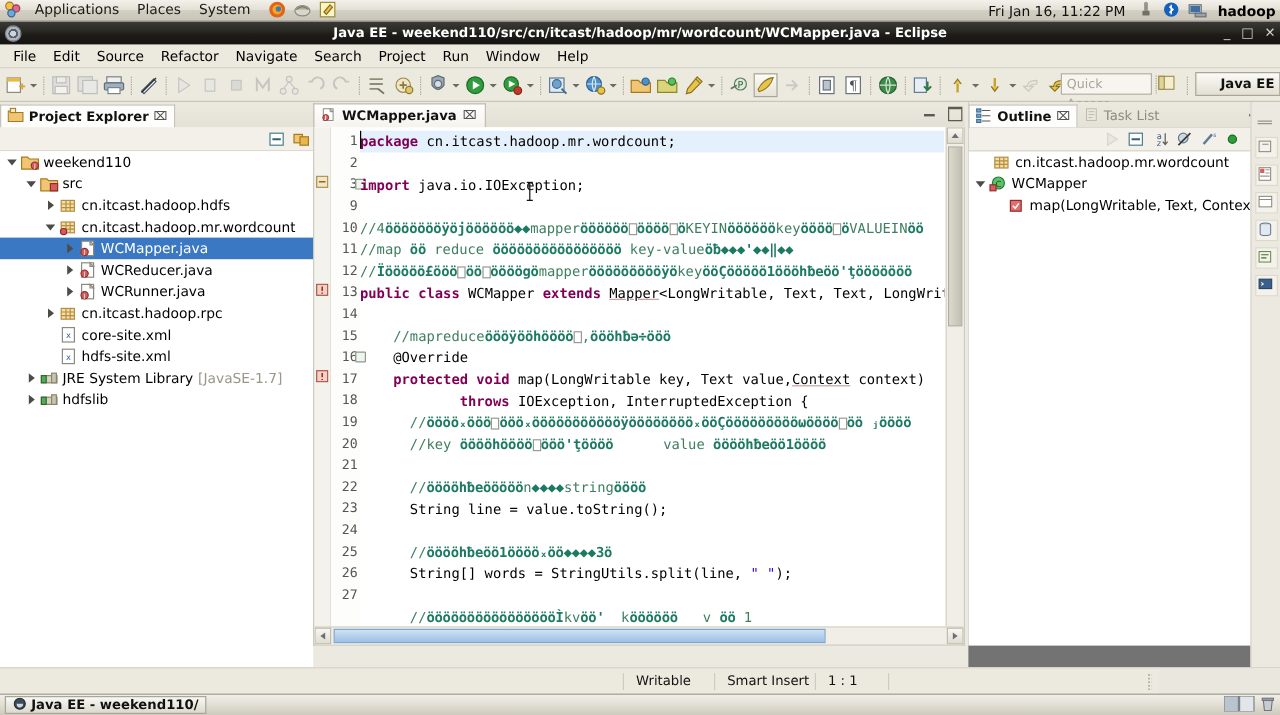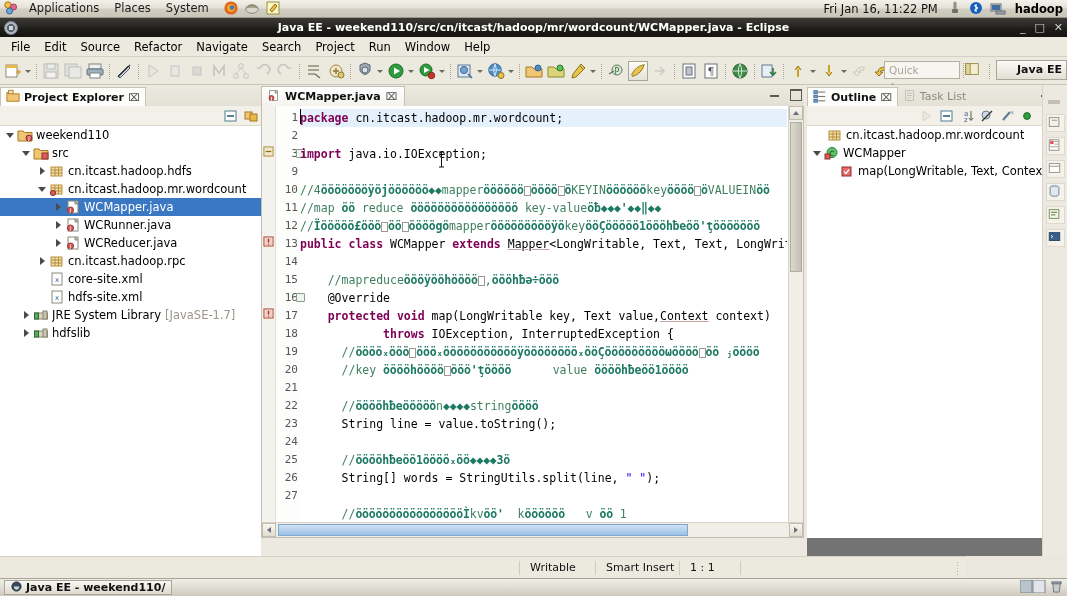--- a/index.html
+++ b/index.html
@@ -694,34 +694,34 @@
         <div class="tree-row" style="padding-left:52px;">
           <span class="twisty closed"></span>
           <span class="tree-ic">
             <svg width="16" height="16" viewBox="0 0 16 16">
                 <rect x="3" y="2" width="10" height="12" fill="#fff" stroke="#8a8a80"></rect>
                 <path d="M10 2 l3 3 h-3 Z" fill="#dcd8cc" stroke="#8a8a80"></path>
                 <circle cx="5.5" cy="11" r="3" fill="#d85c5c" stroke="#8e2f2f"></circle>
                 <text x="5.5" y="13" font-size="5" fill="#fff" text-anchor="middle" font-family="DejaVu Sans">J</text>
               </svg>
           </span>
-          <span class="tree-lbl">WCRunner.java</span>
+          <span class="tree-lbl">WCReducer.java</span>
         </div>
 
         <div class="tree-row" style="padding-left:52px;">
           <span class="twisty closed"></span>
           <span class="tree-ic">
             <svg width="16" height="16" viewBox="0 0 16 16">
                 <rect x="3" y="2" width="10" height="12" fill="#fff" stroke="#8a8a80"></rect>
                 <path d="M10 2 l3 3 h-3 Z" fill="#dcd8cc" stroke="#8a8a80"></path>
                 <circle cx="5.5" cy="11" r="3" fill="#d85c5c" stroke="#8e2f2f"></circle>
                 <text x="5.5" y="13" font-size="5" fill="#fff" text-anchor="middle" font-family="DejaVu Sans">J</text>
               </svg>
           </span>
-          <span class="tree-lbl">WCReducer.java</span>
+          <span class="tree-lbl">WCRunner.java</span>
         </div>
 
         <div class="tree-row" style="padding-left:36px;">
           <span class="twisty closed"></span>
           <span class="tree-ic">
             <svg width="16" height="16" viewBox="0 0 16 16">
                 <rect x="2" y="4" width="11" height="9" fill="#f3dda8" stroke="#b58f3f"></rect>
                 <path d="M2 7 h11 M2 10 h11 M6 4 v9 M9.5 4 v9" stroke="#b58f3f"></path>
               </svg>
           </span>

